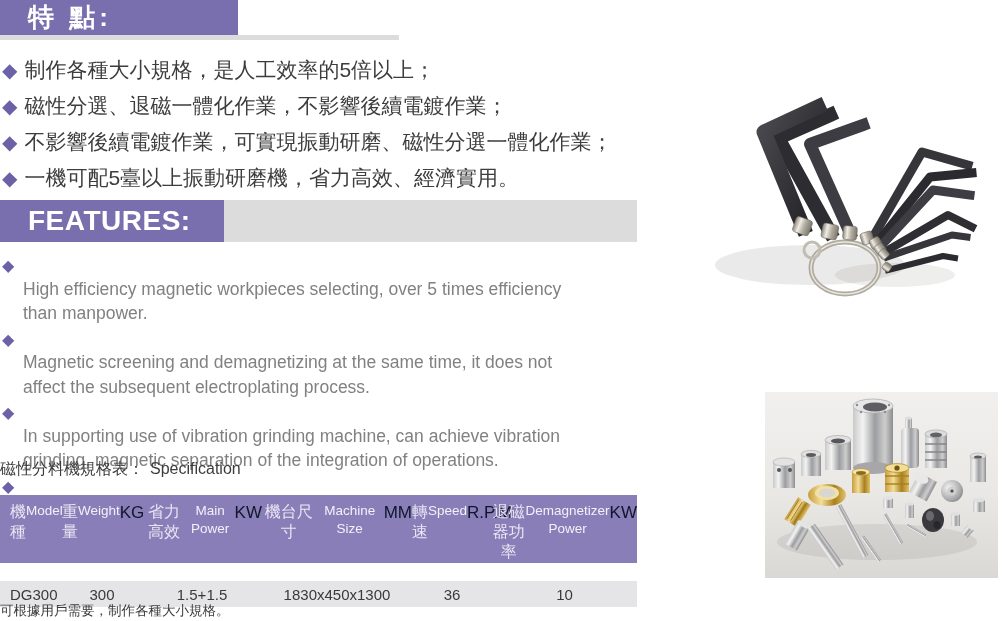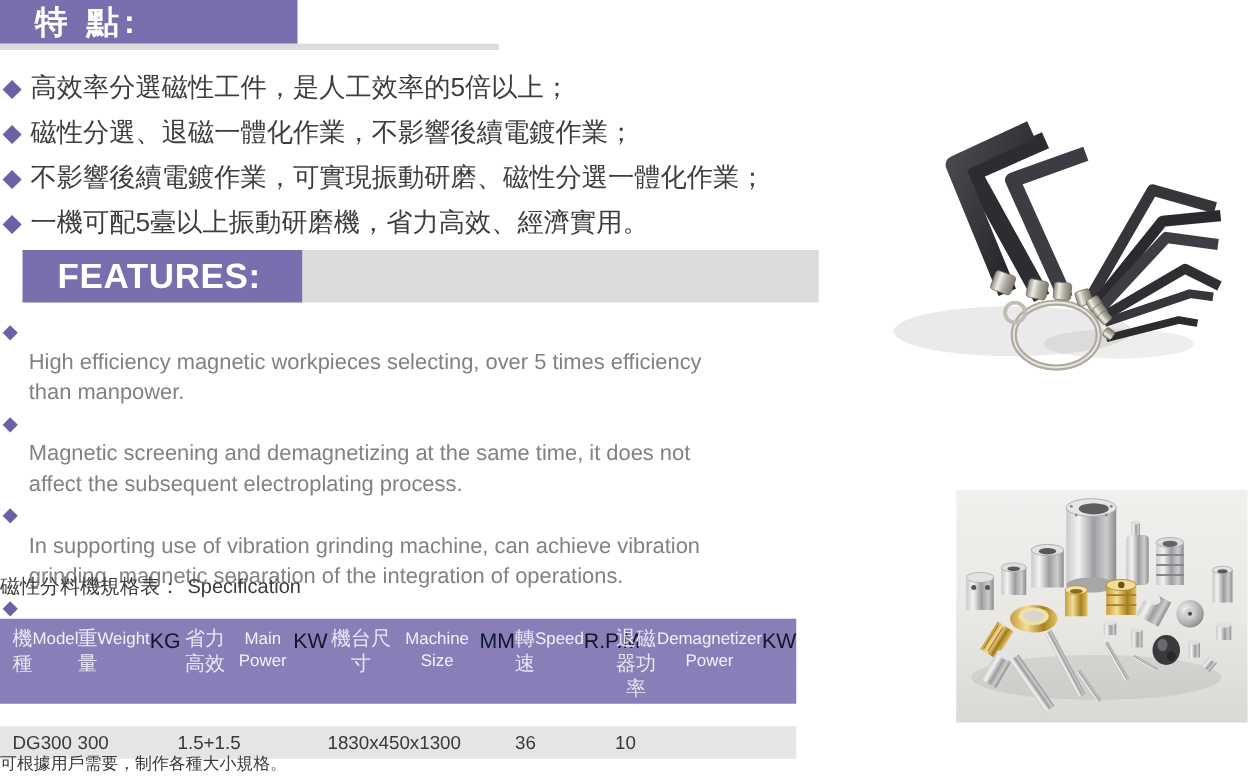--- a/index.html
+++ b/index.html
@@ -10,21 +10,21 @@
   
   .banner{position:absolute;left:0;display:flex;}
   .banner .purple{
     background:#7a6fae;color:#ffffff;font-weight:bold;
     display:flex;align-items:center;padding-left:28px;box-sizing:border-box;
   }
   .banner .grayext{background:#dcdcdc;height:100%;}
   #cn-banner{top:0;height:40px;flex-direction:column;}
   #cn-banner .purple{width:238px;font-size:26px;letter-spacing:4px;}
   #cn-banner .grayext{width:399px;}
-  #en-banner{top:200px;height:42px;margin-left:18px;}
+  #en-banner{top:200px;height:42px;}
   #en-banner .purple{width:224px;font-size:28px;letter-spacing:0.5px;}
   #en-banner .grayext{width:413px;}
   
   .cn-list{position:absolute;top:52px;left:2px;width:648px;list-style:none;margin:0;padding:0;}
   .cn-list li{display:flex;align-items:center;height:36px;font-size:21px;color:#3d3d3d;}
   .diamond{color:#6b61a6;flex:none;}
   .cn-list .diamond{font-size:20px;margin-right:7px;}
   .en-list{position:absolute;top:252px;left:2px;width:640px;list-style:none;margin:0;padding:0;}
   .en-list li{
     position:relative;padding-left:21px;font-size:17.5px;line-height:24.5px;
@@ -41,21 +41,21 @@
   .hcol .cn{font-size:16px;color:#e9e5f2;line-height:20px;}
   .hcol .en{font-size:13.5px;color:#f3f1f8;line-height:18px;}
   .hcol .unit{font-size:17px;color:#0f172a;line-height:21px;}
   .c1{width:62px;}  .c2{width:80px;}  .c3{width:120px;}
   .c4{width:150px;} .c5{width:80px;}  .c6{width:145px;}
   .hcol.c1{text-align:left;padding-left:10px;}
   .trow{
     display:flex;background:#e5e4e7;height:26px;margin-top:18px;
     align-items:center;font-size:15px;color:#3a3a3a;
   }
-  .cell{box-sizing:border-box;text-align:left;}
+  .cell{box-sizing:border-box;text-align:center;}
   .cell.c1{text-align:left;padding-left:10px;}
   .footnote{position:absolute;top:602px;left:0;font-size:13.5px;color:#3a3a3a;}
   
   .hex-photo{position:absolute;left:660px;top:20px;width:342px;height:290px;}
   .parts-photo{
     position:absolute;left:765px;top:392px;width:233px;height:186px;
     background:linear-gradient(180deg,#f1f0ee 0%,#eae8e5 55%,#dad8d4 100%);
   }
   .hex-photo svg,.parts-photo svg{display:block;width:100%;height:100%;}
 </style>
@@ -67,21 +67,21 @@
   <div class="banner" id="cn-banner">
     <div class="purple">
       <span>特 點:</span>
     </div>
     <div class="grayext"></div>
   </div>
 
   <ul class="cn-list">
     <li>
       <span class="diamond">◆</span>
-      <span>高效率分選磁性工件，是人工效率的5倍以上；</span>
+      <span>制作各種大小規格，是人工效率的5倍以上；</span>
     </li>
     <li>
       <span class="diamond">◆</span>
       <span>磁性分選、退磁一體化作業，不影響後續電鍍作業；</span>
     </li>
     <li>
       <span class="diamond">◆</span>
       <span>不影響後續電鍍作業，可實現振動研磨、磁性分選一體化作業；</span>
     </li>
     <li>

